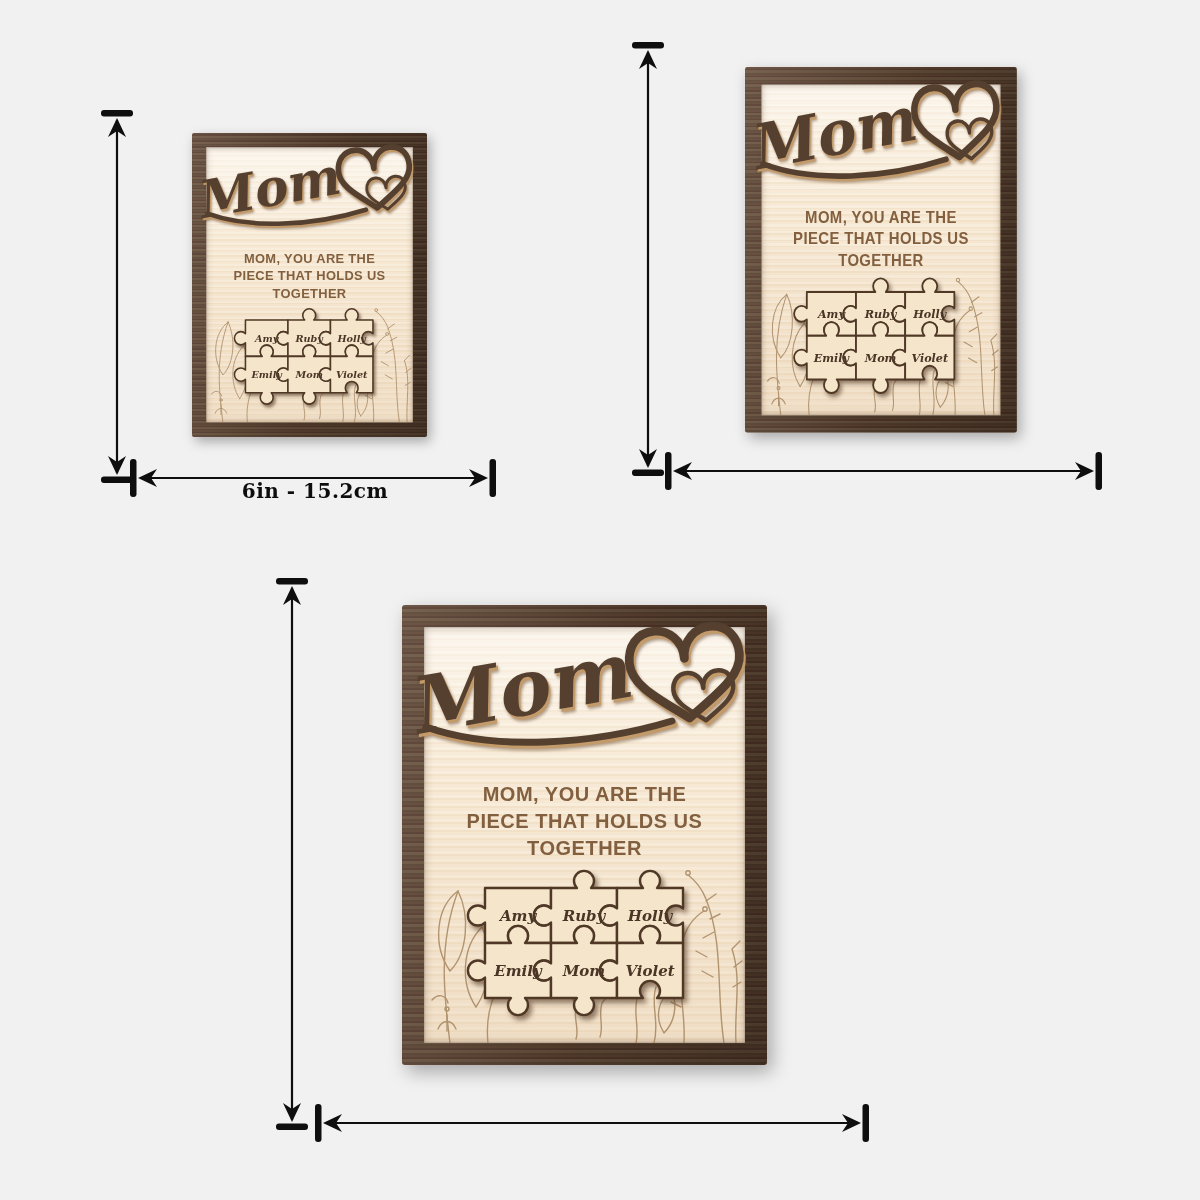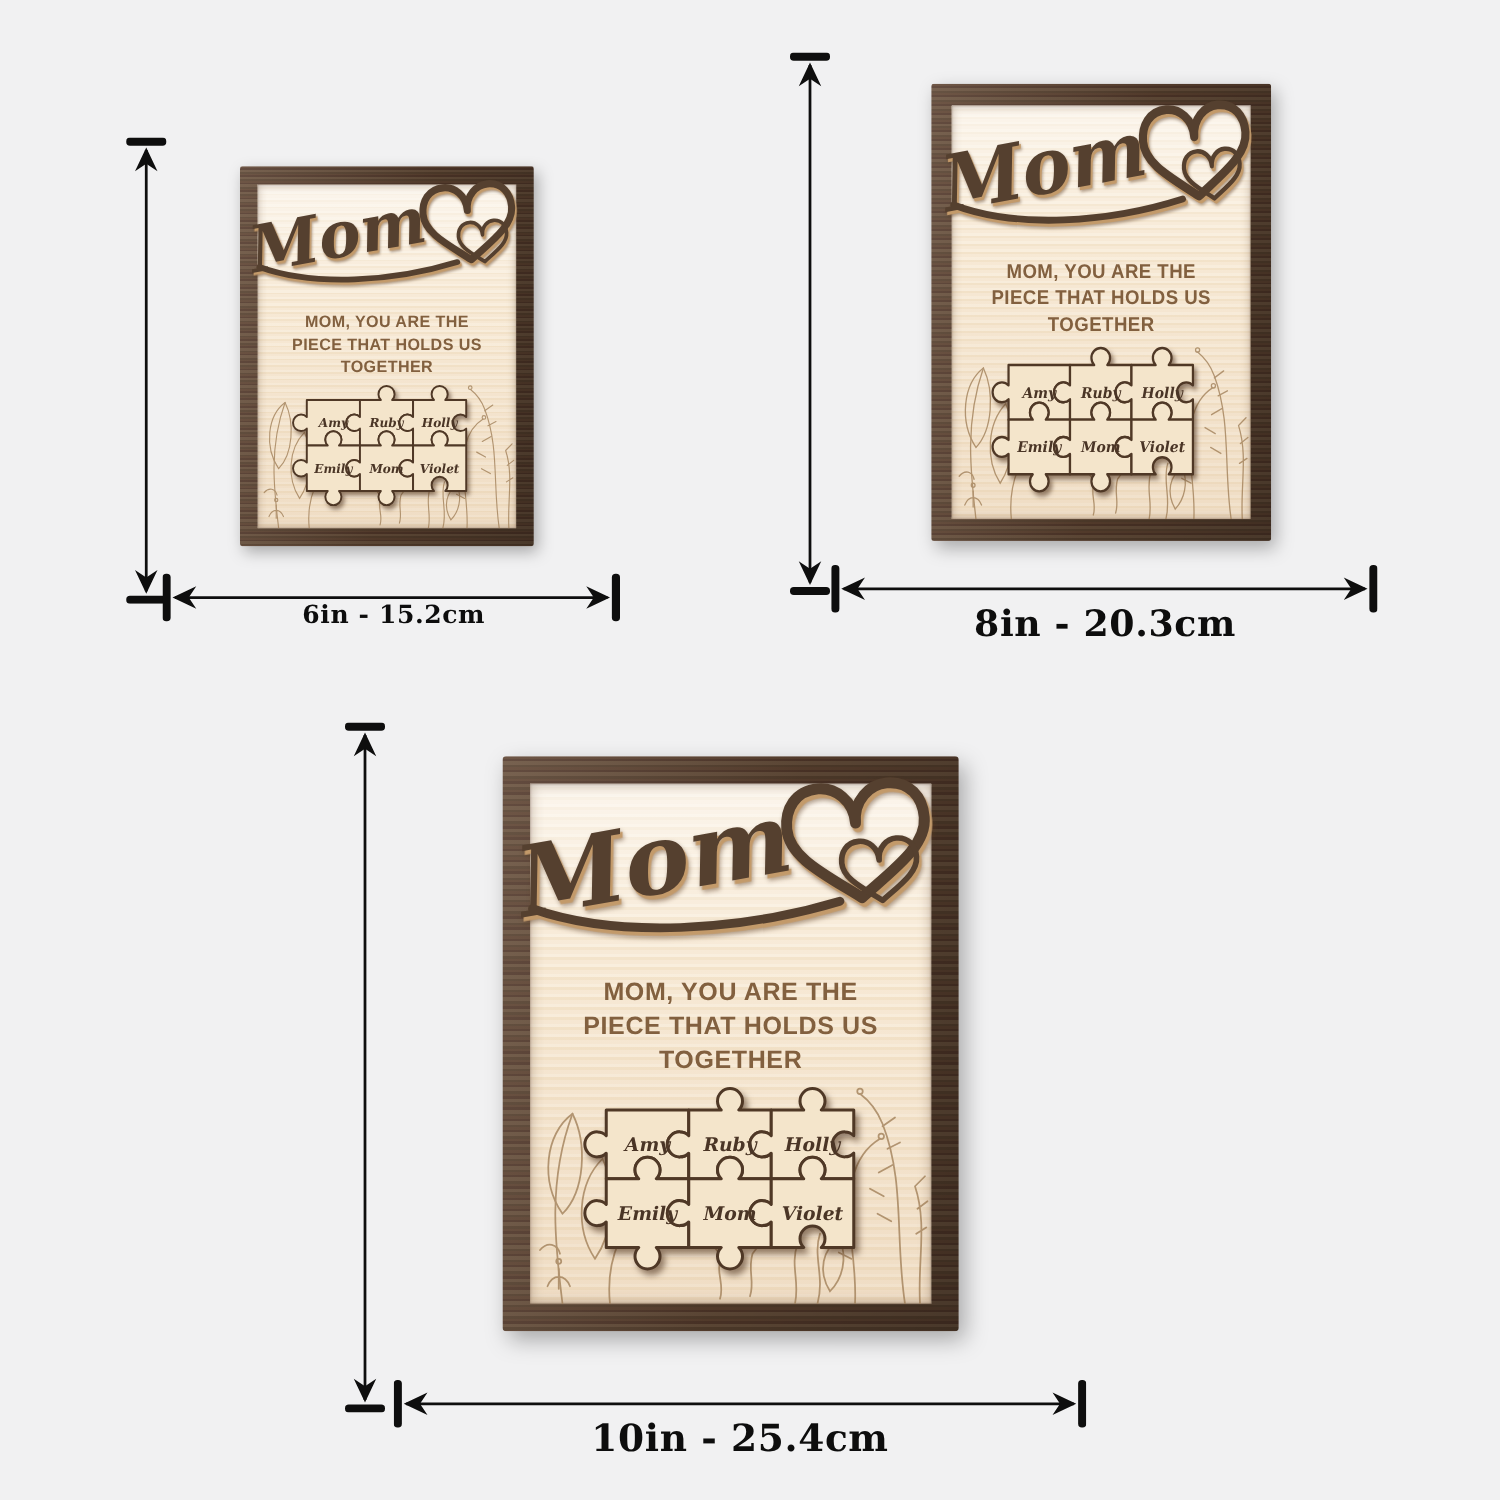--- a/index.html
+++ b/index.html
@@ -216,21 +216,20 @@
   </svg>
 
   <svg class="dim" style="left:665px;top:449px;" width="437" height="44" viewBox="0 0 437 44">
     <rect class="ink" x="0" y="3" width="6.5" height="38" rx="3"></rect>
     <line class="lin" x1="10" y1="22" x2="427" y2="22"></line>
     <polygon class="ink" points="8,22 27,13 21,22 27,31"></polygon>
     <polygon class="ink" points="429,22 410,13 416,22 410,31"></polygon>
     <rect class="ink" x="430.5" y="3" width="6.5" height="38" rx="3"></rect>
   </svg>
 
-  <div class="size-label" style="left:884px;top:482px;font-size:29px;">8in - 20.3cm</div>
 
   <div class="plaque-host" style="left:402px;top:605px;transform:scale(1);">
   <div class="plaque">
     <div class="frame"></div>
     <div class="panel">
 
       <svg class="floral" viewBox="0 0 321 248">
         <g>
           <path d="M26,248 C20,200 14,150 34,96"></path>
           <path d="M34,96 C12,112 8,150 26,176 C44,158 46,120 34,96 Z"></path>
@@ -297,15 +296,14 @@
   </svg>
 
   <svg class="dim" style="left:315px;top:1101px;" width="554" height="44" viewBox="0 0 554 44">
     <rect class="ink" x="0" y="3" width="6.5" height="38" rx="3"></rect>
     <line class="lin" x1="10" y1="22" x2="544" y2="22"></line>
     <polygon class="ink" points="8,22 27,13 21,22 27,31"></polygon>
     <polygon class="ink" points="546,22 527,13 533,22 527,31"></polygon>
     <rect class="ink" x="547.5" y="3" width="6.5" height="38" rx="3"></rect>
   </svg>
 
-  <div class="size-label" style="left:592px;top:1134px;font-size:30px;">10in - 25.4cm</div>
 
 </div>
 
 </body></html>

